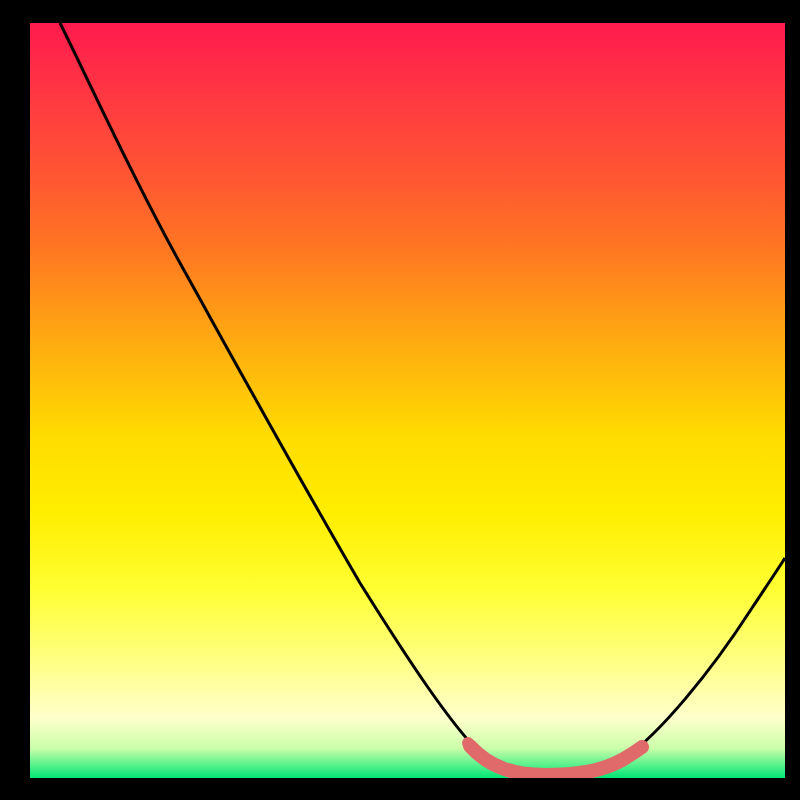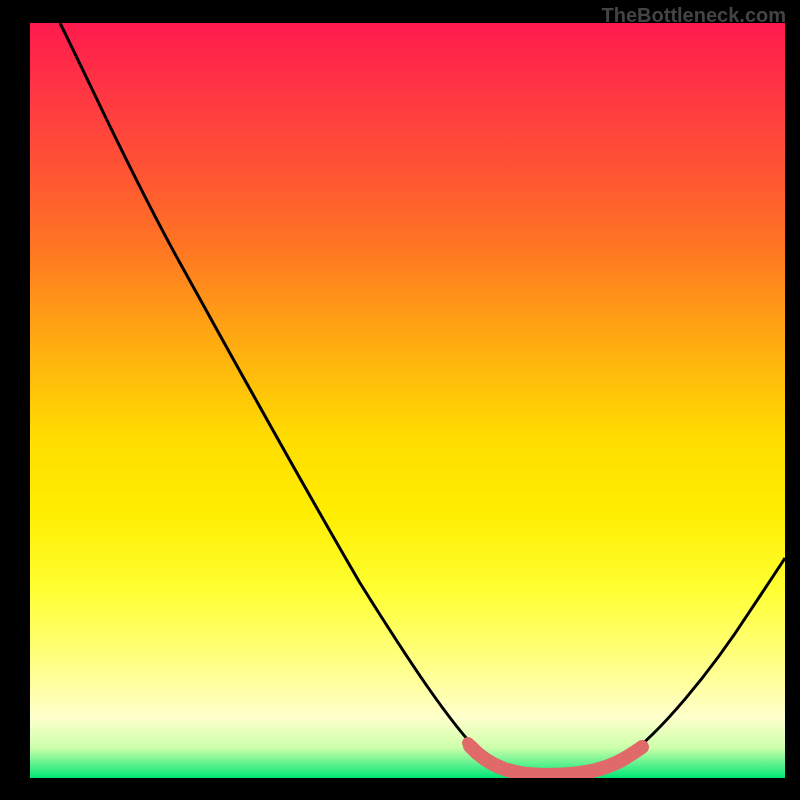--- a/index.html
+++ b/index.html
@@ -40,21 +40,20 @@
     top: 0;
     width: 100%;
     height: 100%;
     z-index: 5;
   }
 </style>
 </head>
 <body>
 
 <div class="container">
-  <div class="watermark">TheBottleneck.com</div>
   <div class="plot-area">
     <svg class="curve" viewBox="0 0 755 755" preserveAspectRatio="none">
 
       <path d="M 30 0
            C 60 60, 100 150, 150 240
            C 200 330, 260 440, 330 560
            C 380 640, 420 700, 450 730
            C 470 748, 490 752, 520 752
            C 550 752, 575 748, 595 735
            C 630 710, 680 650, 720 588

